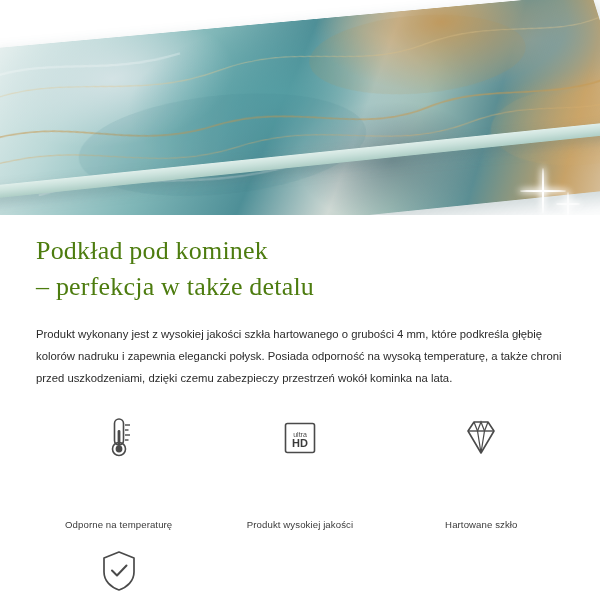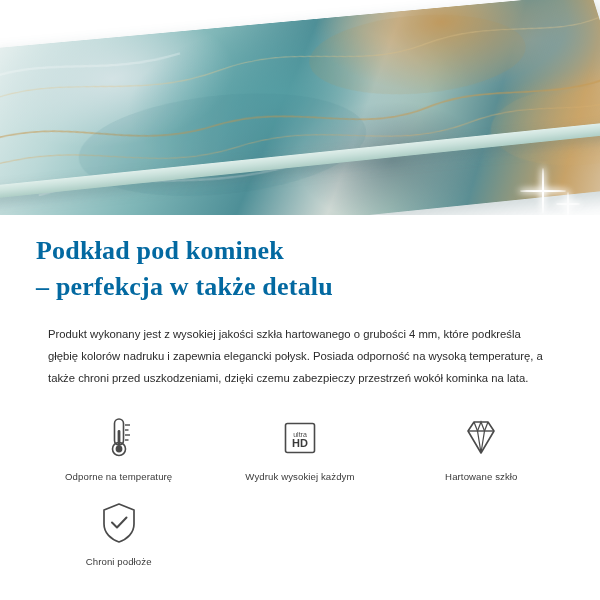--- a/index.html
+++ b/index.html
@@ -91,48 +91,49 @@
   .sparkle-2 { left: 556px; top: 192px; width: 24px; height: 24px; opacity: .85; }
 
   
   .content {
     padding: 18px 36px 0 36px;
   }
   .headline {
     font-family: "Liberation Serif", serif;
     font-size: 26px;
     line-height: 1.38;
-    color: #0369a1;
-    font-weight: 700;
+    color: #4d7c0f;
+    font-weight: 400;
     margin: 0 0 18px 0;
     letter-spacing: 0.2px;
   }
   .headline .line { display: block; }
   .body-copy {
     font-family: "Liberation Sans", sans-serif;
     font-size: 11.3px;
     line-height: 1.95;
     color: #2b2b2b;
-    margin: 12px;
+    margin: 0;
     max-width: 540px;
   }
 
   
   .features {
     margin-top: 26px;
     padding: 0 28px;
     display: grid;
     grid-template-columns: repeat(3, 1fr);
     row-gap: 18px;
   }
   .feature {
     display: flex;
     flex-direction: column;
     align-items: center;
     justify-content: flex-start;
+    gap: 48px;
   }
   .feature-icon {
     height: 46px;
     display: flex;
     align-items: center;
     justify-content: center;
     margin-bottom: 10px;
   }
   .feature-label {
     font-size: 9.6px;
@@ -192,21 +193,21 @@
     </div>
 
     <div class="feature">
       <div class="feature-icon">
         <svg width="44" height="44" viewBox="0 0 44 44">
           <rect x="7.5" y="7.5" width="29" height="29" rx="2" fill="none" stroke="#4a4a4a" stroke-width="1.6"></rect>
           <text x="22" y="20.5" text-anchor="middle" font-family="Liberation Sans, sans-serif" font-size="7" fill="#4a4a4a">ultra</text>
           <text x="22" y="31" text-anchor="middle" font-family="Liberation Sans, sans-serif" font-size="11" font-weight="bold" fill="#3a3a3a">HD</text>
         </svg>
       </div>
-      <div class="feature-label">Wydruk wysokiej każdym</div>
+      <div class="feature-label">Produkt wysokiej jakości</div>
     </div>
 
     <div class="feature">
       <div class="feature-icon">
         <svg width="46" height="42" viewBox="0 0 46 42">
           <path d="M10 14 L16 5 H30 L36 14 L23 36 Z" fill="none" stroke="#4a4a4a" stroke-width="1.6" stroke-linejoin="round"></path>
           <path d="M10 14 H36" fill="none" stroke="#4a4a4a" stroke-width="1.4"></path>
           <path d="M16 5 L19.5 14 L23 36" fill="none" stroke="#4a4a4a" stroke-width="1.2"></path>
           <path d="M30 5 L26.5 14 L23 36" fill="none" stroke="#4a4a4a" stroke-width="1.2"></path>
           <path d="M19.5 14 L23 5 L26.5 14" fill="none" stroke="#4a4a4a" stroke-width="1.2"></path>

